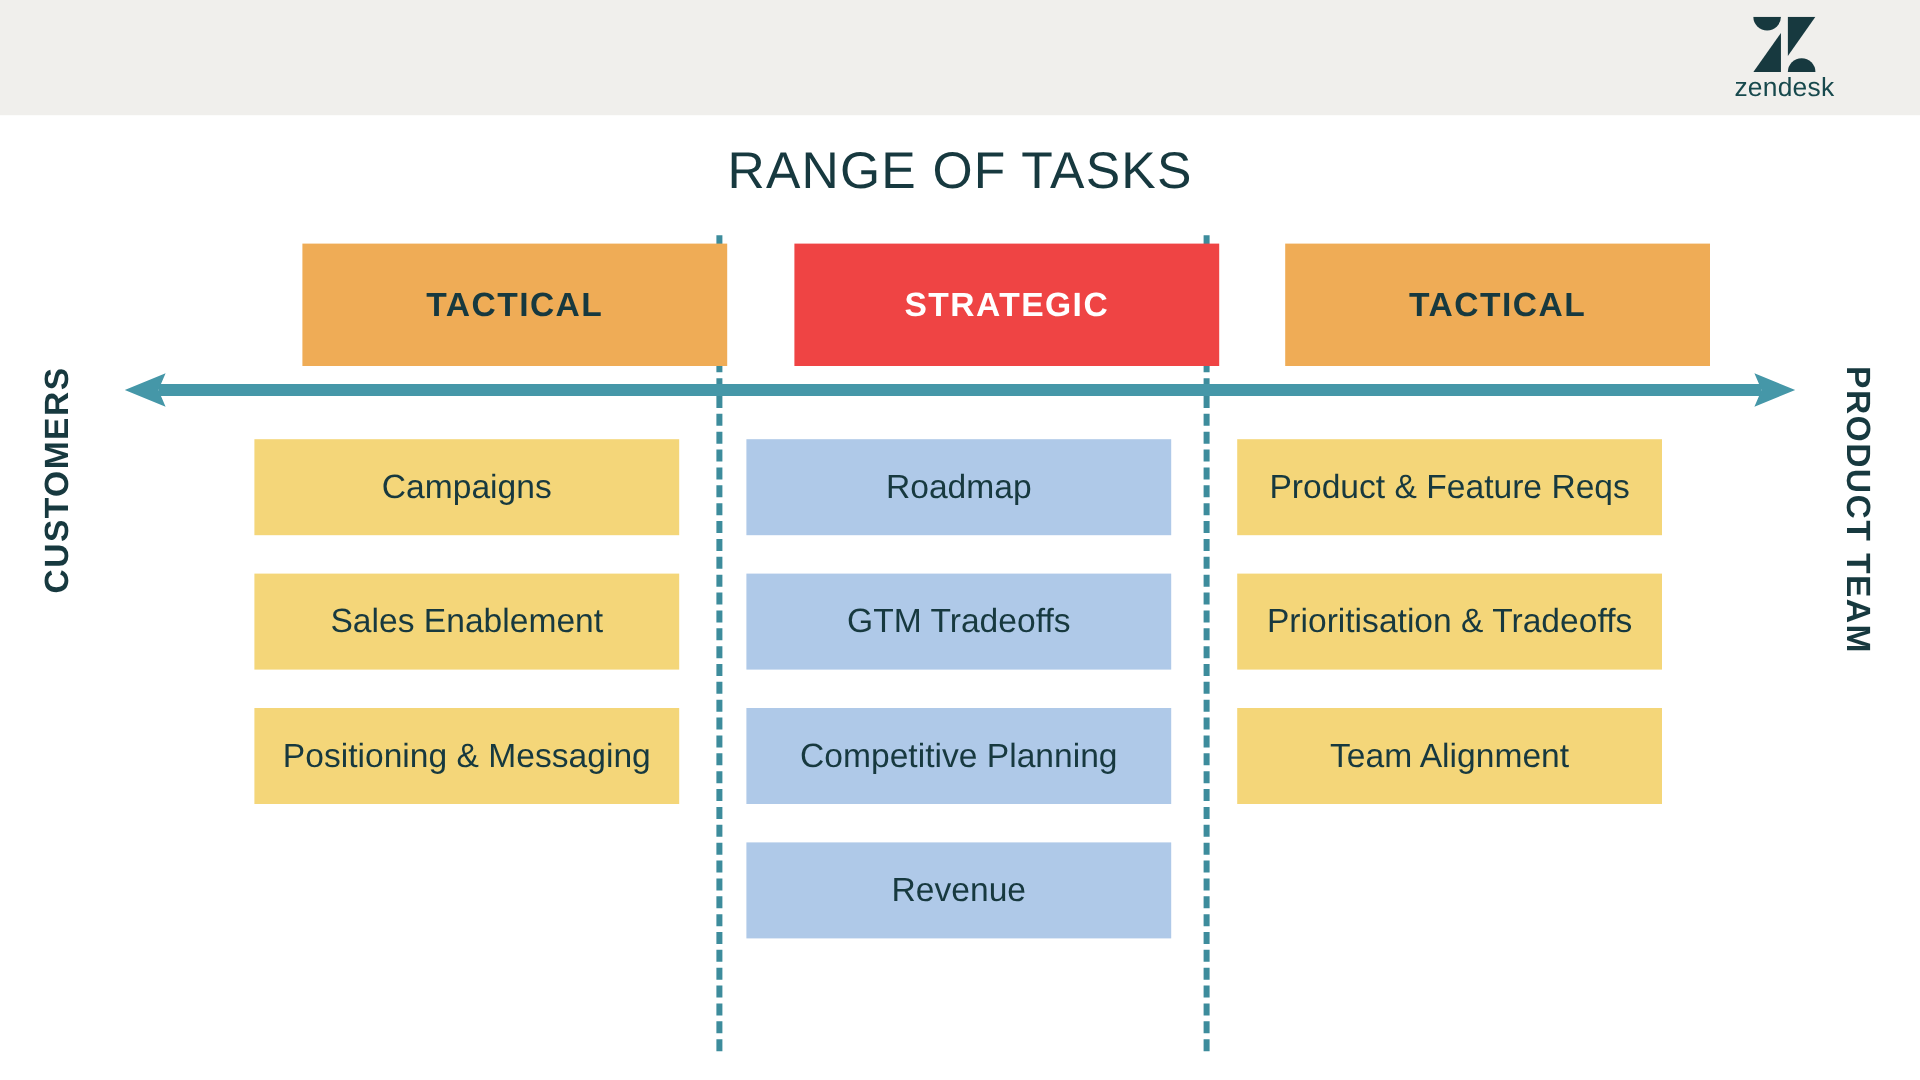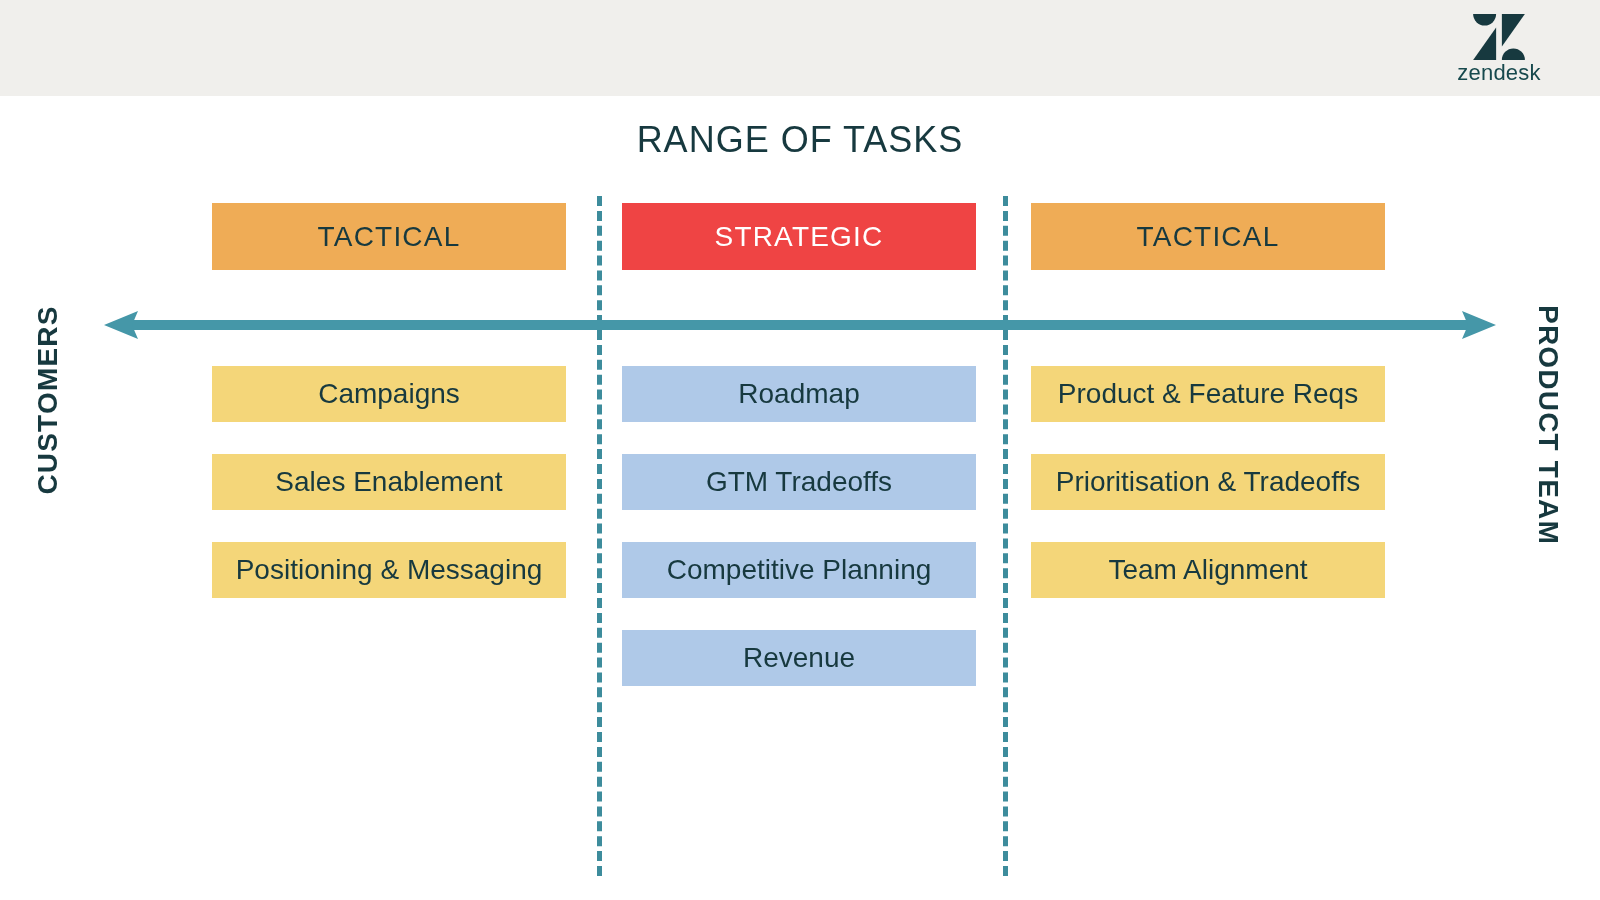--- a/index.html
+++ b/index.html
@@ -18,21 +18,21 @@
   
   .brand-band {
     position: absolute;
     left: 0; top: 0;
     width: 1600px;
     height: 96px;
     background: #F0EFEC;
   }
   .brand-logo {
     position: absolute;
-    right: 46px;
+    right: 58px;
     top: 14px;
     width: 110px;
     height: 70px;
     display: flex;
     flex-direction: column;
     align-items: center;
     justify-content: flex-start;
   }
   .brand-mark { display: block; }
   .brand-word {
@@ -44,21 +44,21 @@
     line-height: 1;
   }
 
   
   .chart-title {
     position: absolute;
     left: 0;
     top: 122px;
     width: 1600px;
     text-align: center;
-    font-size: 36px;
+    font-size: 43px;
     color: #17393F;
     letter-spacing: 1px;
     font-weight: 400;
     line-height: 1;
   }
 
   
   .board {
     position: absolute;
     left: 0; top: 0;
@@ -129,46 +129,47 @@
     width: 354px;
   }
   .column.c0 { left: 212px; }
   .column.c1 { left: 622px; }
   .column.c2 { left: 1031px; }
 
   .col-header {
     position: absolute;
     top: 203px;
     width: 354px;
-    height: 67px;
+    height: 102px;
     display: flex;
     align-items: center;
     justify-content: center;
     font-size: 28px;
-    font-weight: normal;
+    font-weight: bold;
     letter-spacing: 1.2px;
     box-sizing: border-box;
+    margin-left: 40px;
   }
   .col-header.tactical {
     background: #EFAC56;
     color: #17393F;
   }
   .col-header.strategic {
     background: #ef4444;
     color: #ffffff;
   }
 
   .col-items {
     position: absolute;
     top: 366px;
     width: 354px;
   }
   .item-box {
     width: 354px;
-    height: 56px;
+    height: 80px;
     margin-bottom: 32px;
     display: flex;
     align-items: center;
     justify-content: center;
     font-size: 28px;
     color: #17393F;
     box-sizing: border-box;
     white-space: nowrap;
   }
   .item-box.yellow { background: #F4D679; }

